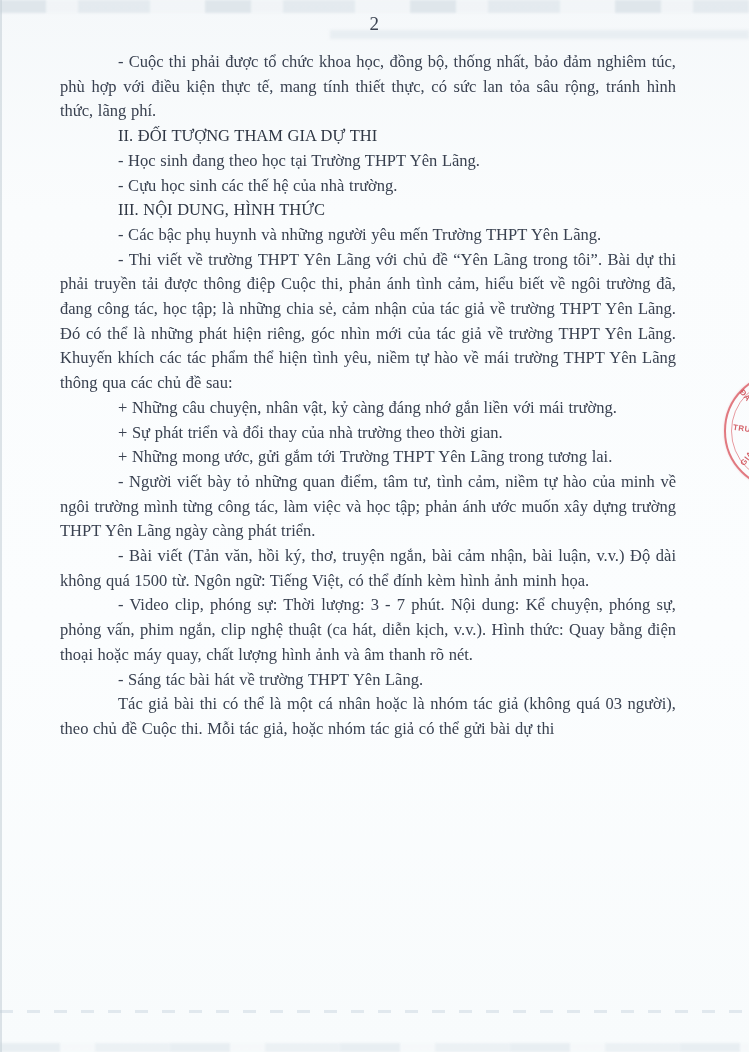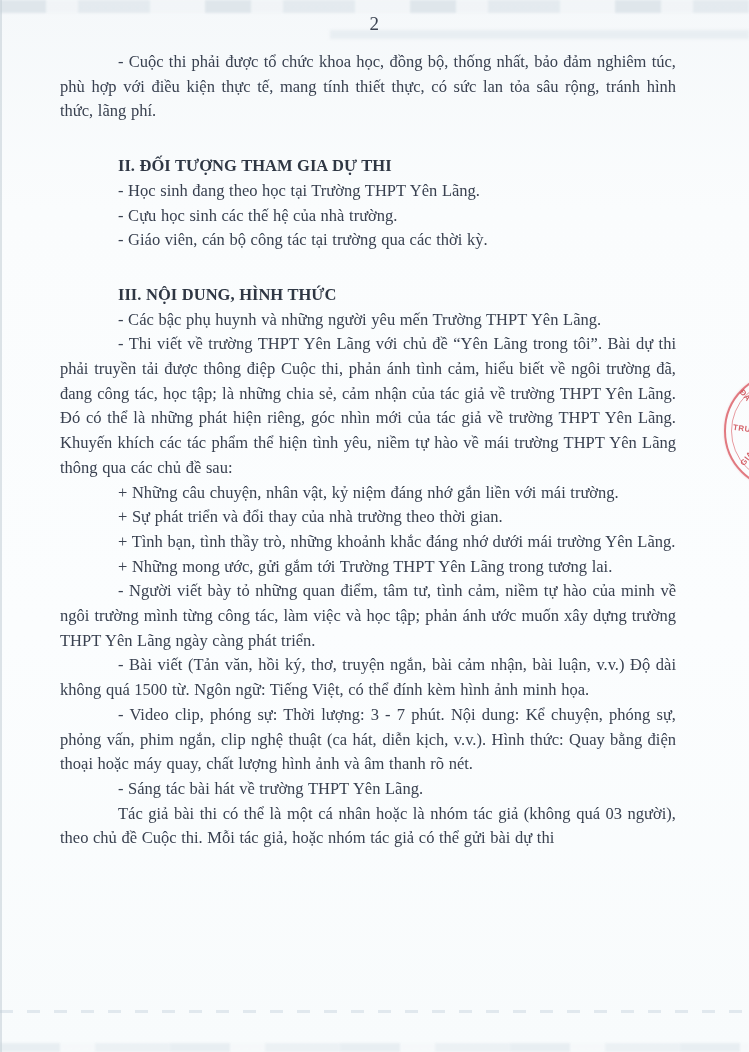--- a/index.html
+++ b/index.html
@@ -62,24 +62,23 @@
   }
   .block {
     margin: 0;
     font-size: 16.5px;
     line-height: 24.7px;
     text-align: justify;
     text-indent: 58px;
     word-spacing: .5px;
   }
   .block-heading, .block-subheading {
-    font-weight: 700;
+    font-weight: 400;
     color: #2f3744;
     text-align: left;
-    margin-top: 30px;
   }
   
   .stamp {
     position: absolute;
     left: 724px; top: 372px;
     width: 114px; height: 114px;
     border-radius: 50%;
     border: 2px solid rgba(219,88,96,.8);
     box-shadow: 0 0 2px rgba(219,88,96,.35);
   }
@@ -113,27 +112,25 @@
   <div class="noise band-bottom"></div>
   <div class="noise edge-left"></div>
 
   <div class="page-number">2</div>
 
   <div class="content">
       <p class="block block-paragraph">- Cuộc thi phải được tổ chức khoa học, đồng bộ, thống nhất, bảo đảm nghiêm túc, phù hợp với điều kiện thực tế, mang tính thiết thực, có sức lan tỏa sâu rộng, tránh hình thức, lãng phí.</p>
       <p class="block block-heading">II. ĐỐI TƯỢNG THAM GIA DỰ THI</p>
       <p class="block block-item">- Học sinh đang theo học tại Trường THPT Yên Lãng.</p>
       <p class="block block-item">- Cựu học sinh các thế hệ của nhà trường.</p>
-      <p class="block block-item">- Giáo viên, cán bộ công tác tại trường qua các thời kỳ.</p>
       <p class="block block-heading">III. NỘI DUNG, HÌNH THỨC</p>
       <p class="block block-item">- Các bậc phụ huynh và những người yêu mến Trường THPT Yên Lãng.</p>
       <p class="block block-paragraph">- Thi viết về trường THPT Yên Lãng với chủ đề “Yên Lãng trong tôi”. Bài dự thi phải truyền tải được thông điệp Cuộc thi, phản ánh tình cảm, hiểu biết về ngôi trường đã, đang công tác, học tập; là những chia sẻ, cảm nhận của tác giả về trường THPT Yên Lãng. Đó có thể là những phát hiện riêng, góc nhìn mới của tác giả về trường THPT Yên Lãng. Khuyến khích các tác phẩm thể hiện tình yêu, niềm tự hào về mái trường THPT Yên Lãng thông qua các chủ đề sau:</p>
-      <p class="block block-item">+ Những câu chuyện, nhân vật, kỷ niệm đáng nhớ gắn liền với mái trường.</p>
+      <p class="block block-item">+ Những câu chuyện, nhân vật, kỷ càng đáng nhớ gắn liền với mái trường.</p>
       <p class="block block-item">+ Sự phát triển và đổi thay của nhà trường theo thời gian.</p>
-      <p class="block block-paragraph">+ Tình bạn, tình thầy trò, những khoảnh khắc đáng nhớ dưới mái trường Yên Lãng.</p>
       <p class="block block-item">+ Những mong ước, gửi gắm tới Trường THPT Yên Lãng trong tương lai.</p>
       <p class="block block-paragraph">- Người viết bày tỏ những quan điểm, tâm tư, tình cảm, niềm tự hào của minh về ngôi trường mình từng công tác, làm việc và học tập; phản ánh ước muốn xây dựng trường THPT Yên Lãng ngày càng phát triển.</p>
       <p class="block block-paragraph">- Bài viết (Tản văn, hồi ký, thơ, truyện ngắn, bài cảm nhận, bài luận, v.v.) Độ dài không quá 1500 từ. Ngôn ngữ: Tiếng Việt, có thể đính kèm hình ảnh minh họa.</p>
       <p class="block block-paragraph">- Video clip, phóng sự: Thời lượng: 3 - 7 phút. Nội dung: Kể chuyện, phóng sự, phỏng vấn, phim ngắn, clip nghệ thuật (ca hát, diễn kịch, v.v.). Hình thức: Quay bằng điện thoại hoặc máy quay, chất lượng hình ảnh và âm thanh rõ nét.</p>
       <p class="block block-item">- Sáng tác bài hát về trường THPT Yên Lãng.</p>
       <p class="block block-paragraph">Tác giả bài thi có thể là một cá nhân hoặc là nhóm tác giả (không quá 03 người), theo chủ đề Cuộc thi. Mỗi tác giả, hoặc nhóm tác giả có thể gửi bài dự thi</p>
     </div>
 
   <div class="stamp">
     <span class="frag frag-0">ĐA</span>

